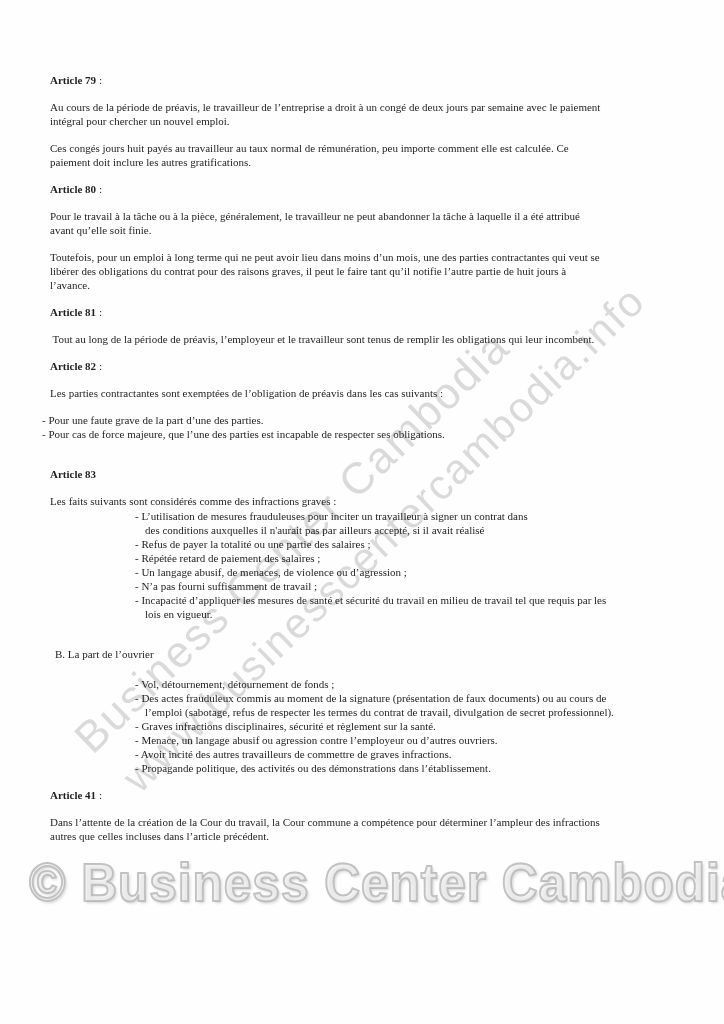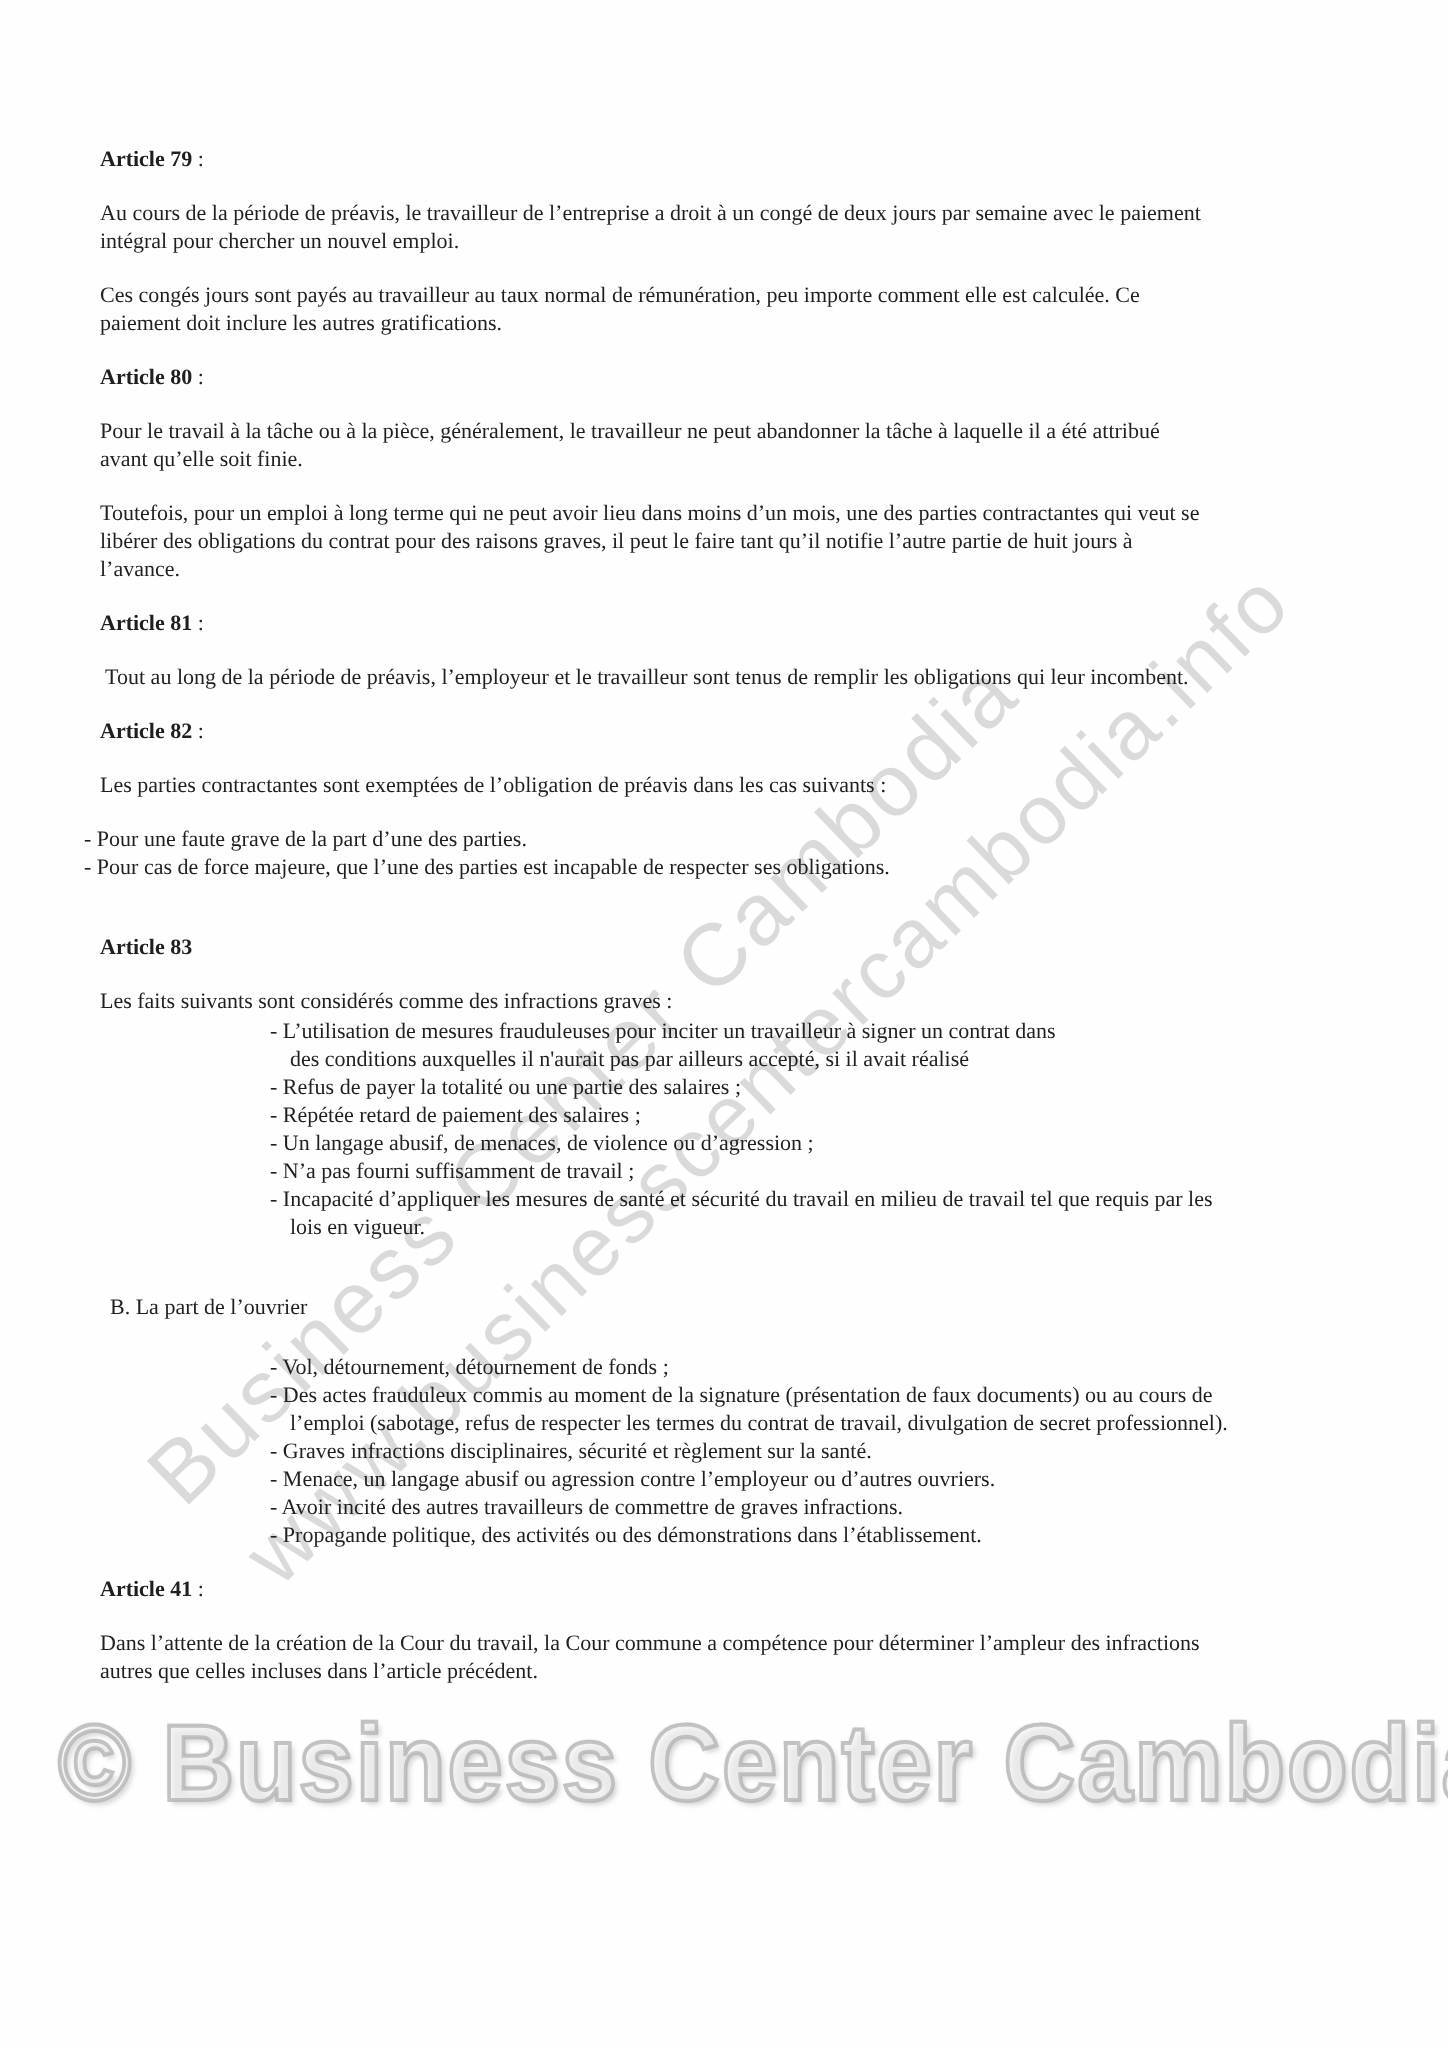--- a/index.html
+++ b/index.html
@@ -74,21 +74,21 @@
   <div class="wm-diag wm-diag-1">Business Center Cambodia</div>
 
   <div class="wm-diag wm-diag-2">www.businesscentercambodia.info</div>
 
   <div class="wm-bottom">© Business Center Cambodia</div>
 
   <div class="content">
       <div class="block heading"><span class="hd-label">Article 79</span><span class="hd-suffix"> :</span></div>
       <div class="block para">Au cours de la période de préavis, le travailleur de l’entreprise a droit à un congé de deux jours par semaine avec le paiement
 intégral pour chercher un nouvel emploi.</div>
-      <div class="block para">Ces congés jours sont payés au travailleur au taux normal de rémunération, peu importe comment elle est calculée. Ce
+      <div class="block para">Ces congés jours huit payés au travailleur au taux normal de rémunération, peu importe comment elle est calculée. Ce
 paiement doit inclure les autres gratifications.</div>
       <div class="block heading"><span class="hd-label">Article 80</span><span class="hd-suffix"> :</span></div>
       <div class="block para">Pour le travail à la tâche ou à la pièce, généralement, le travailleur ne peut abandonner la tâche à laquelle il a été attribué
 avant qu’elle soit finie.</div>
       <div class="block para">Toutefois, pour un emploi à long terme qui ne peut avoir lieu dans moins d’un mois, une des parties contractantes qui veut se
 libérer des obligations du contrat pour des raisons graves, il peut le faire tant qu’il notifie l’autre partie de huit jours à
 l’avance.</div>
       <div class="block heading"><span class="hd-label">Article 81</span><span class="hd-suffix"> :</span></div>
       <div class="block para"> Tout au long de la période de préavis, l’employeur et le travailleur sont tenus de remplir les obligations qui leur incombent.</div>
       <div class="block heading"><span class="hd-label">Article 82</span><span class="hd-suffix"> :</span></div>

